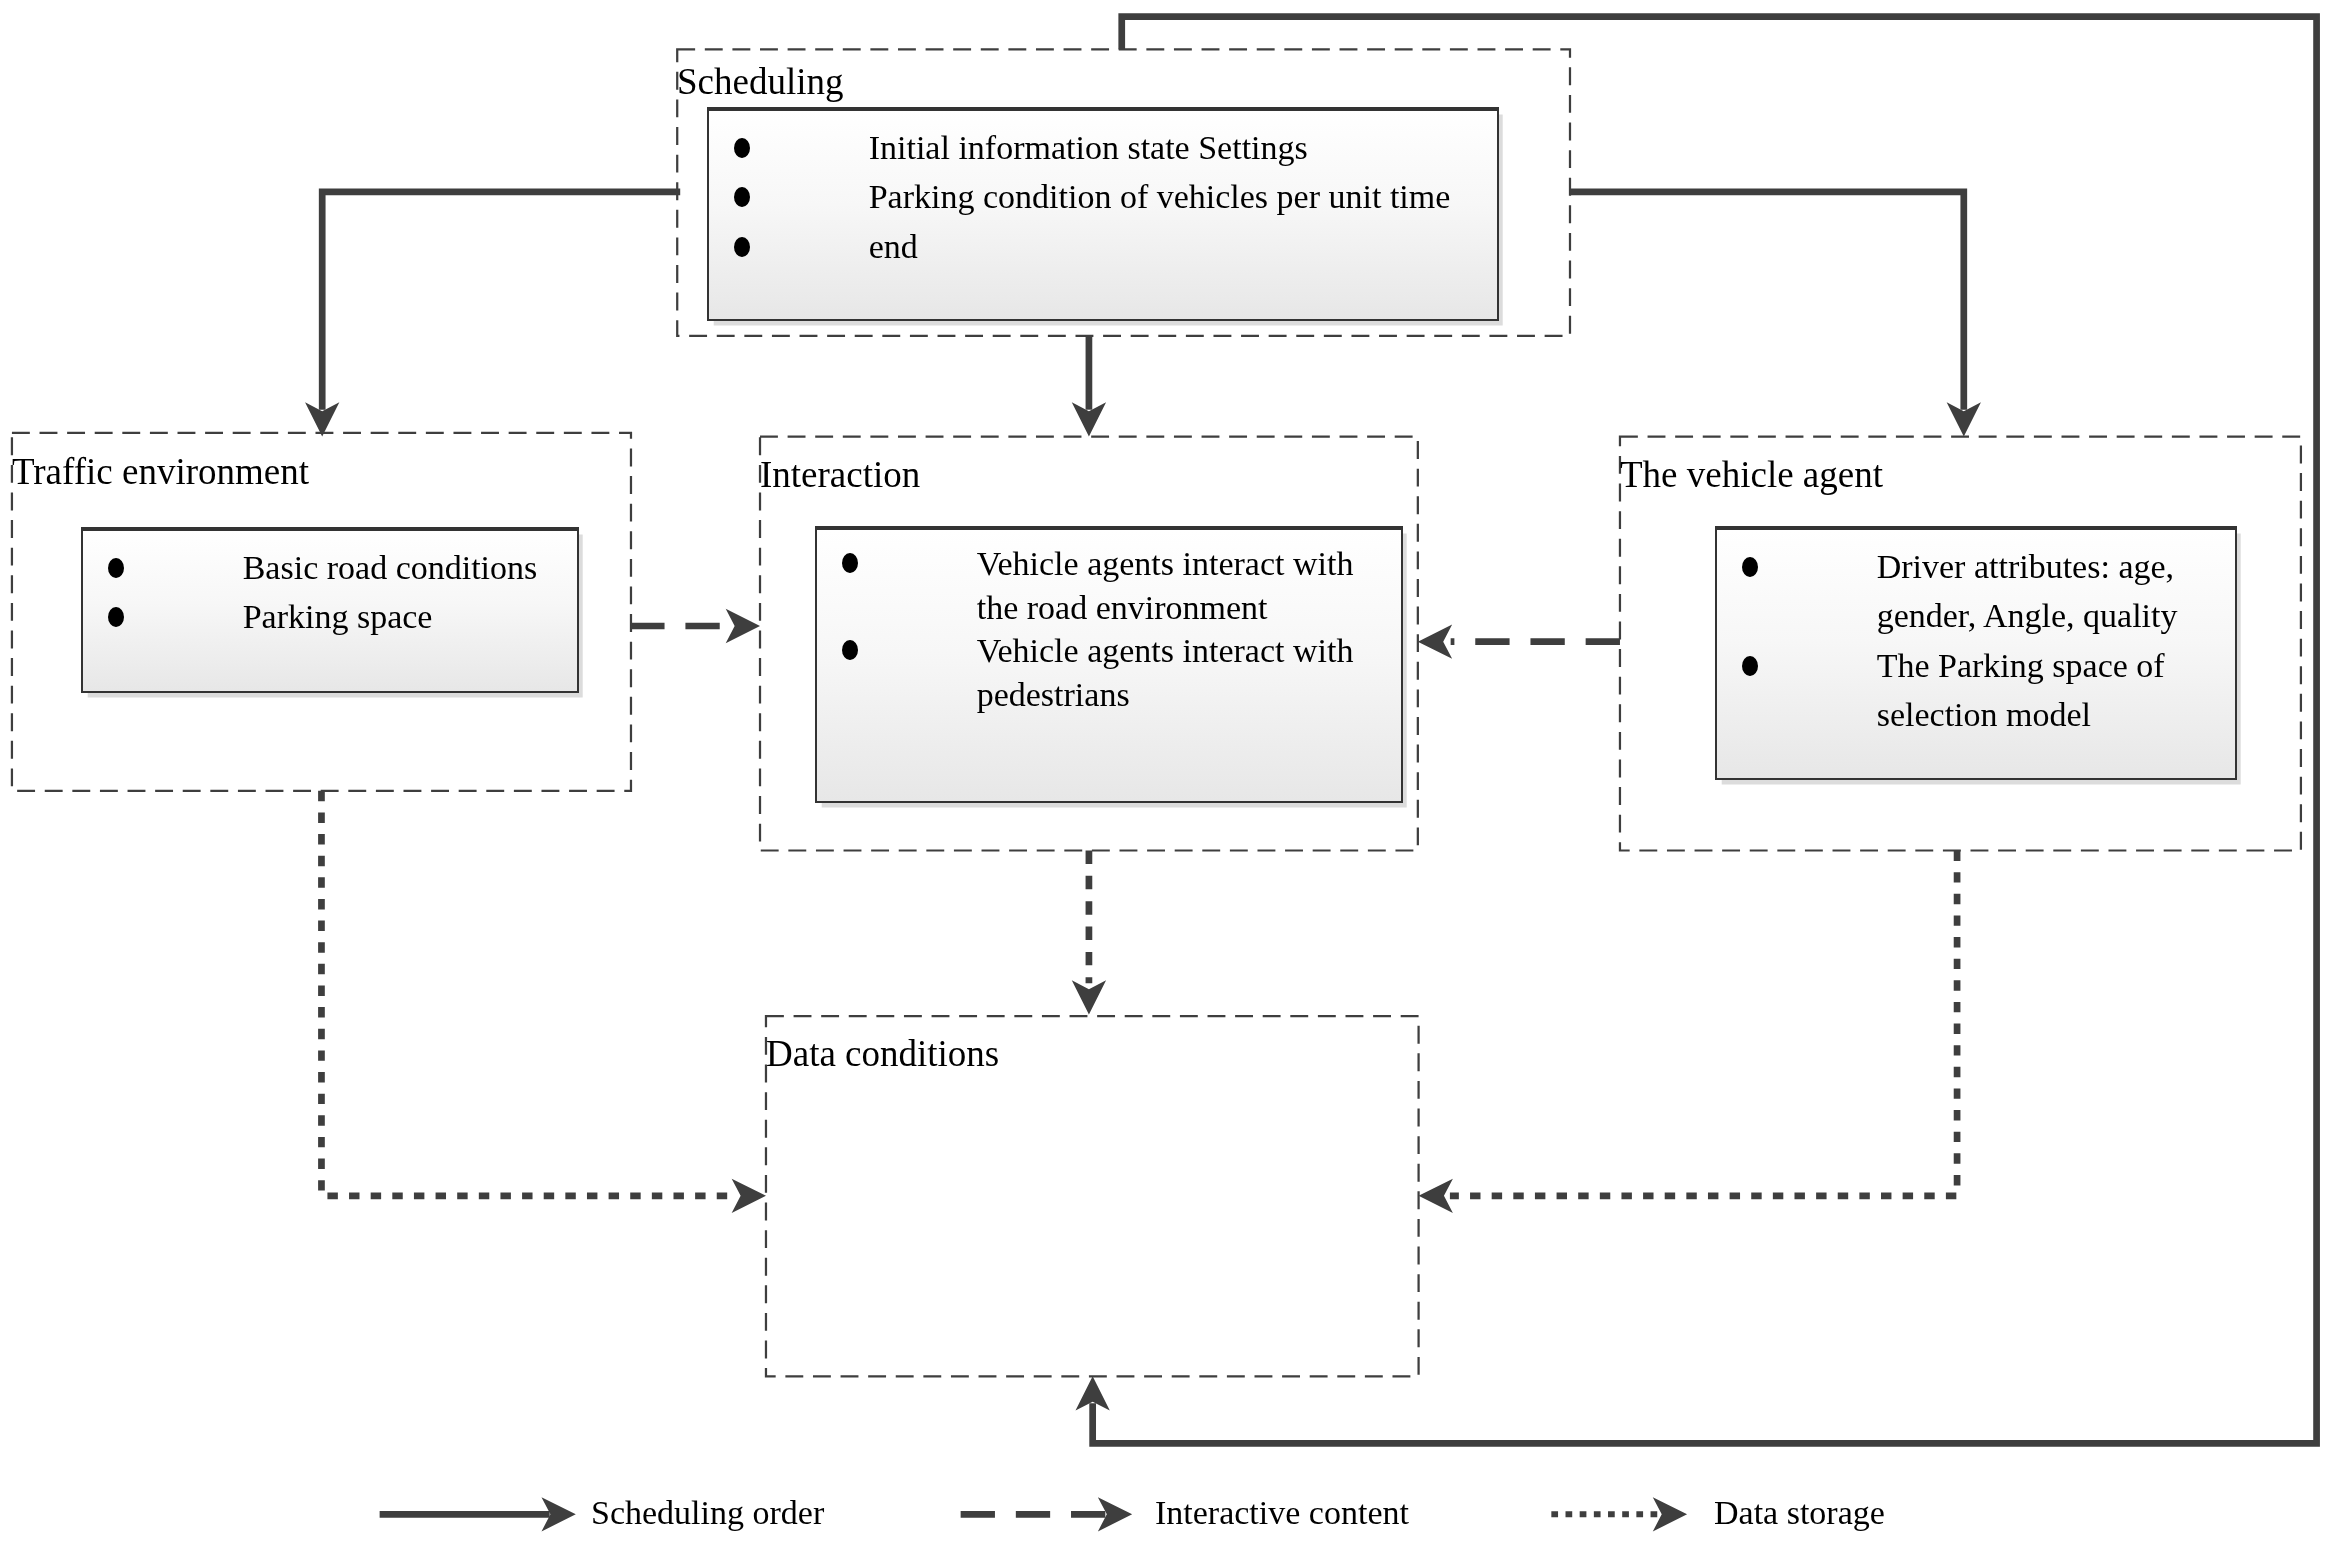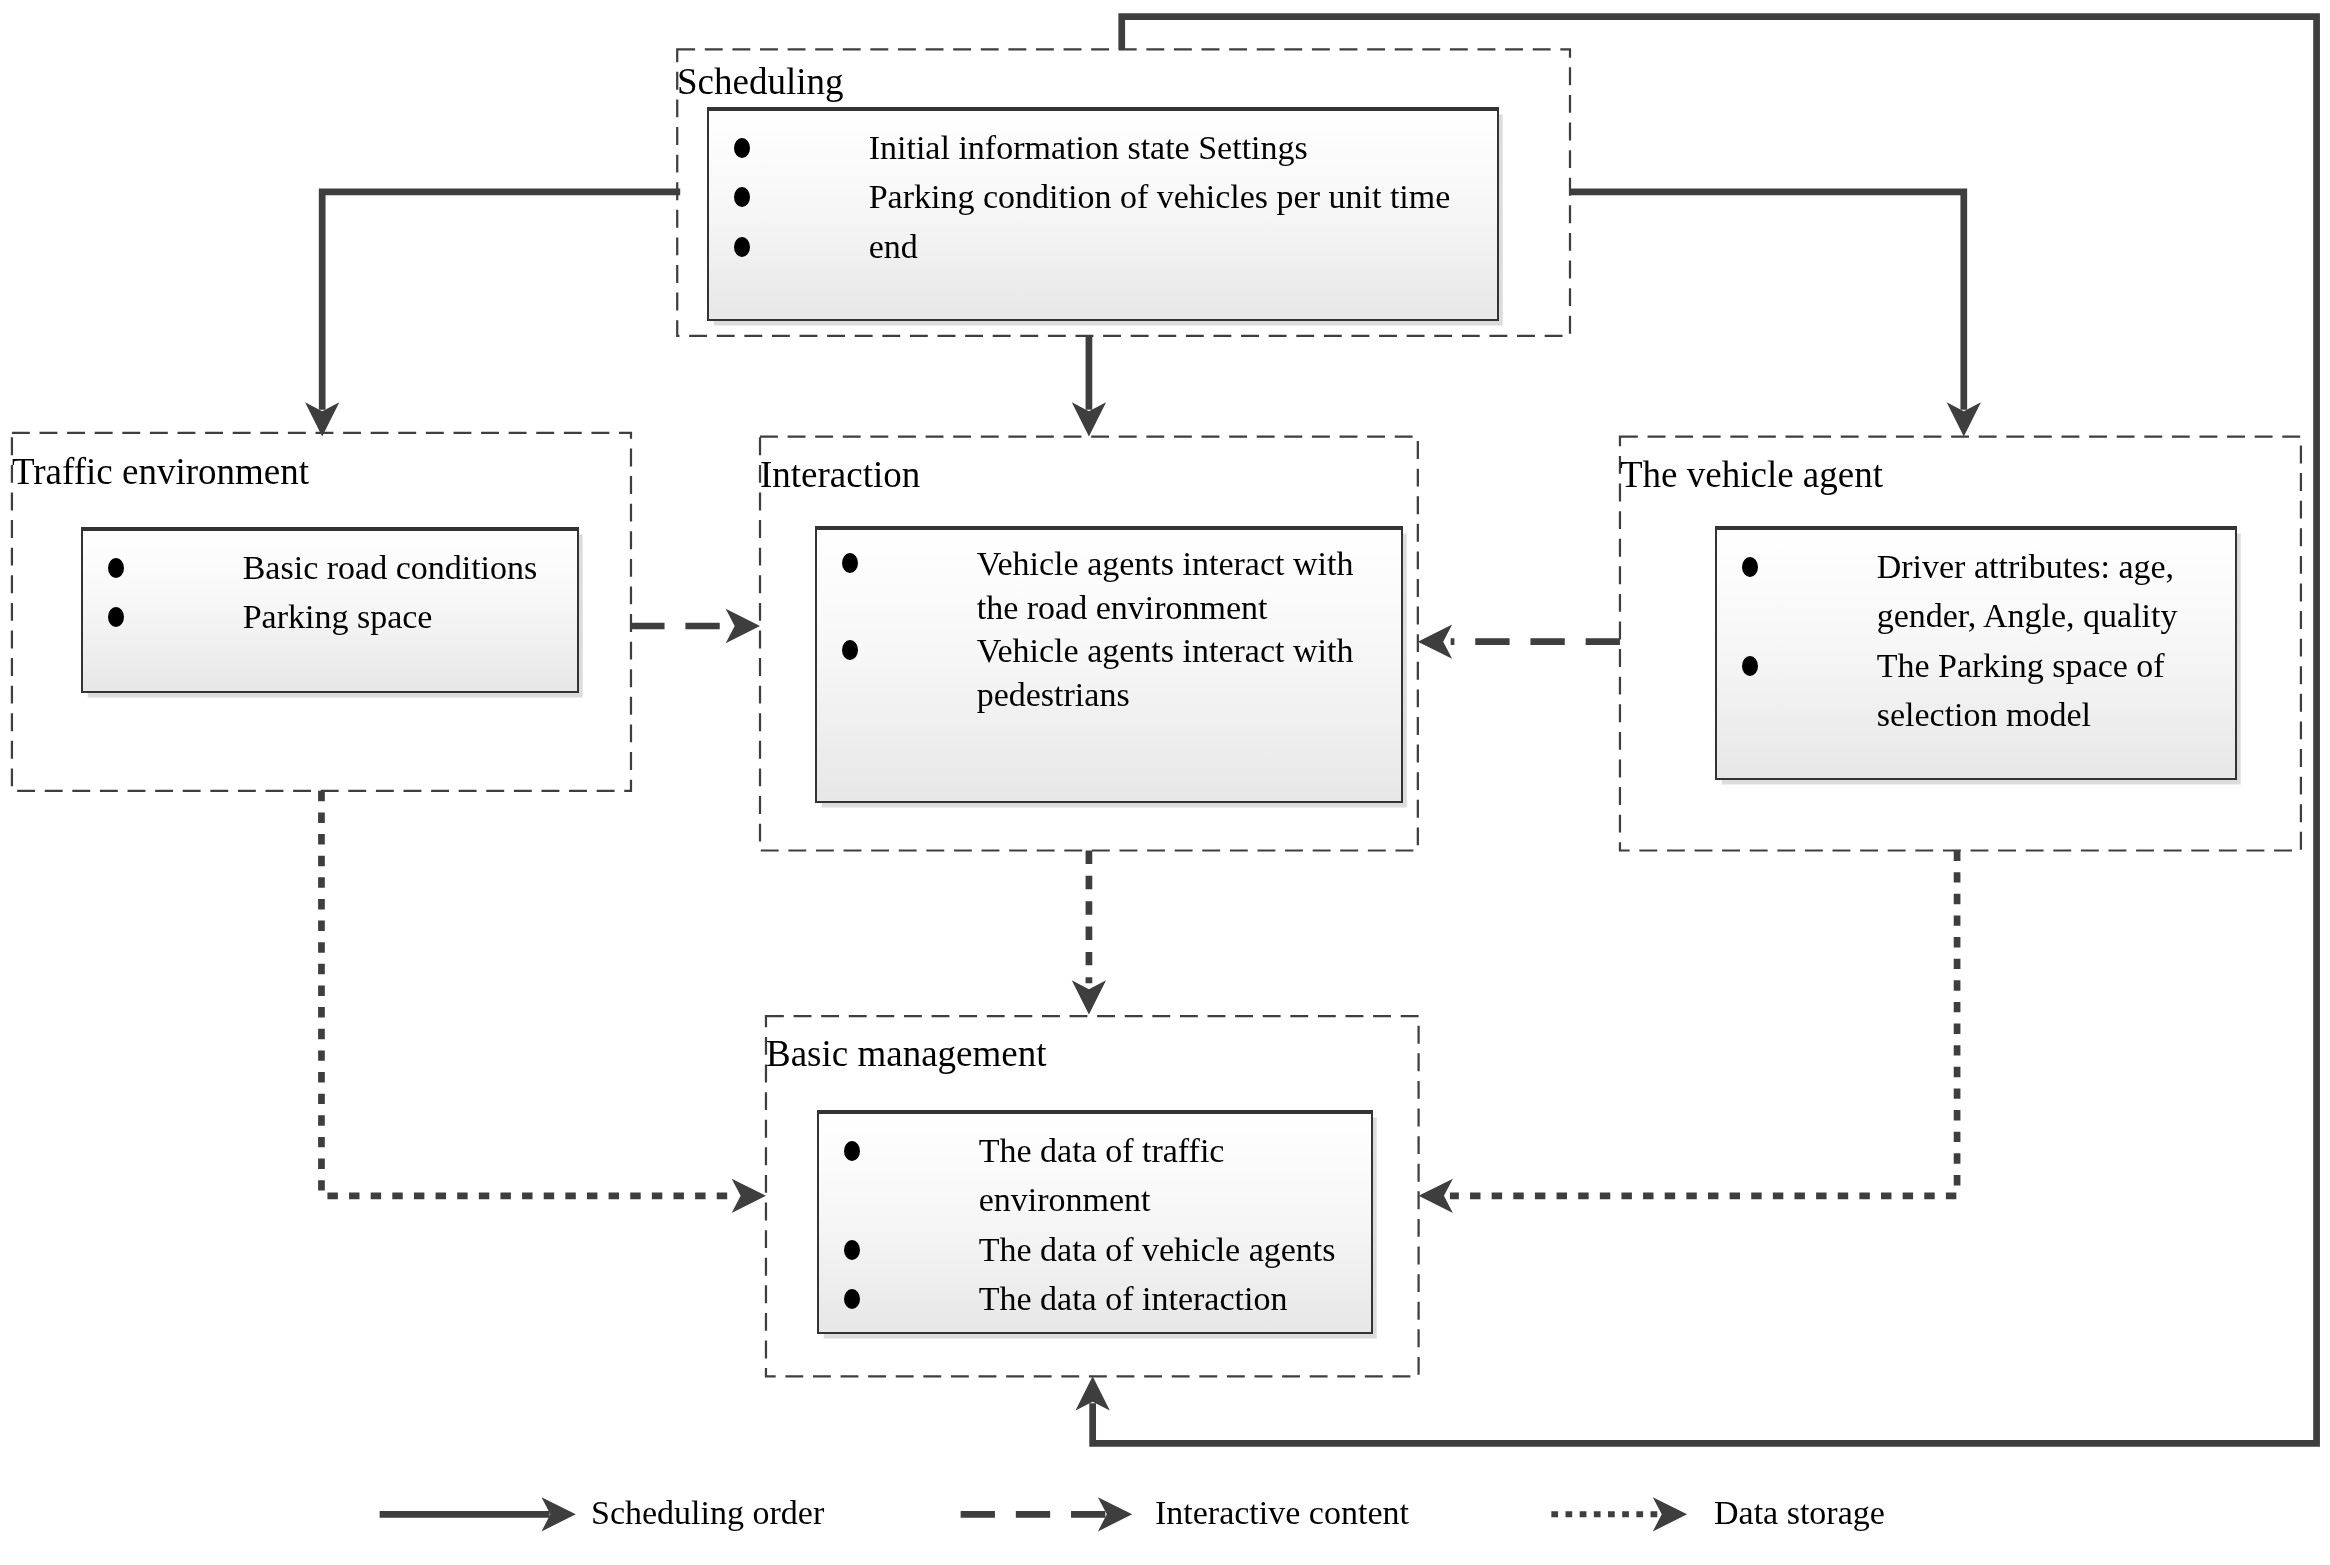--- a/index.html
+++ b/index.html
@@ -174,37 +174,21 @@
           </li>
         <li>
             <span class="bullet"></span>
             <span>The Parking space of selection model</span>
           </li>
       </ul>
     </div>
   </div>
 
   <div class="box" style="left:766px;top:1016px;width:653px;height:360px;">
-    <div class="box-title" style="padding-top:18px;">Basic management</div>
-    <div class="inner" style="left:51px;top:94px;width:556px;height:224px;">
-      <ul class="items">
-        <li>
-            <span class="bullet"></span>
-            <span>The data of traffic environment</span>
-          </li>
-        <li>
-            <span class="bullet"></span>
-            <span>The data of vehicle agents</span>
-          </li>
-        <li>
-            <span class="bullet"></span>
-            <span>The data of interaction</span>
-          </li>
-      </ul>
-    </div>
+    <div class="box-title" style="padding-top:18px;">Data conditions</div>
   </div>
 
   <div>
     <div class="legend-label" style="left:591px;top:1493px;">Scheduling order</div>
     <div class="legend-label" style="left:1155px;top:1493px;">Interactive content</div>
     <div class="legend-label" style="left:1714px;top:1493px;">Data storage</div>
   </div>
 
 </div>
 

